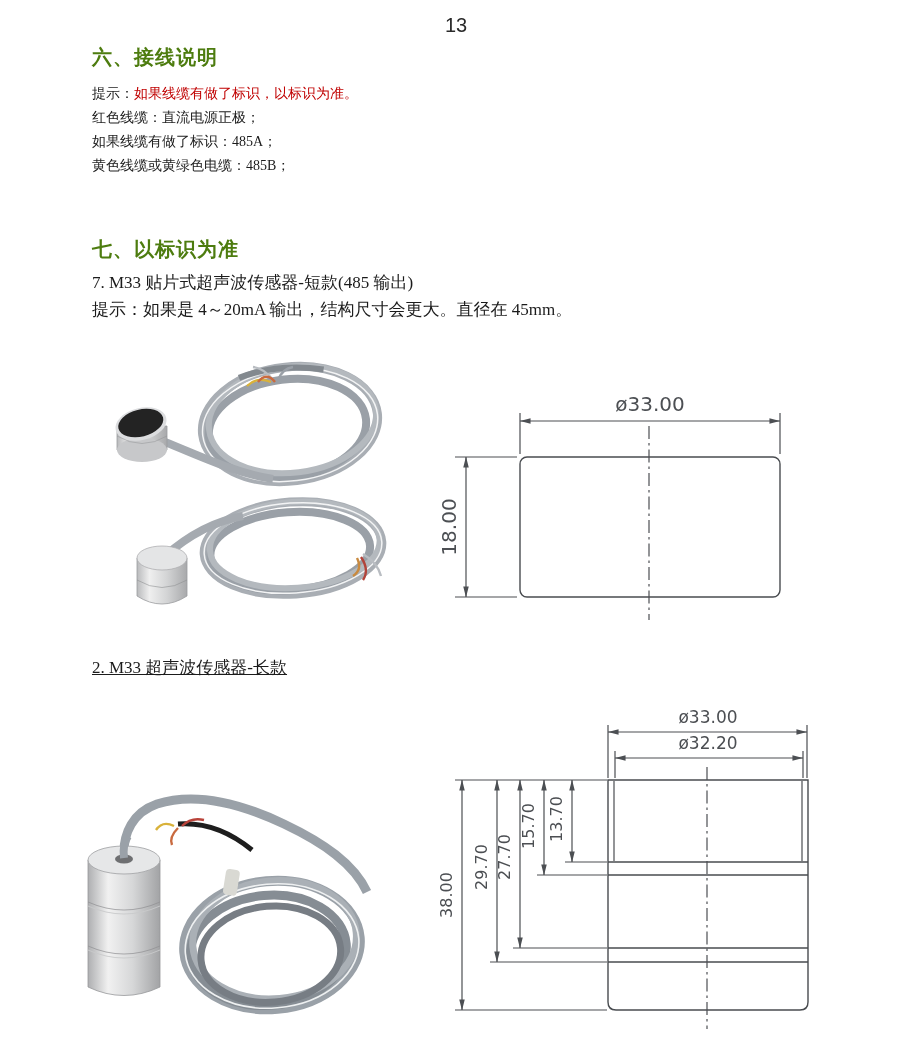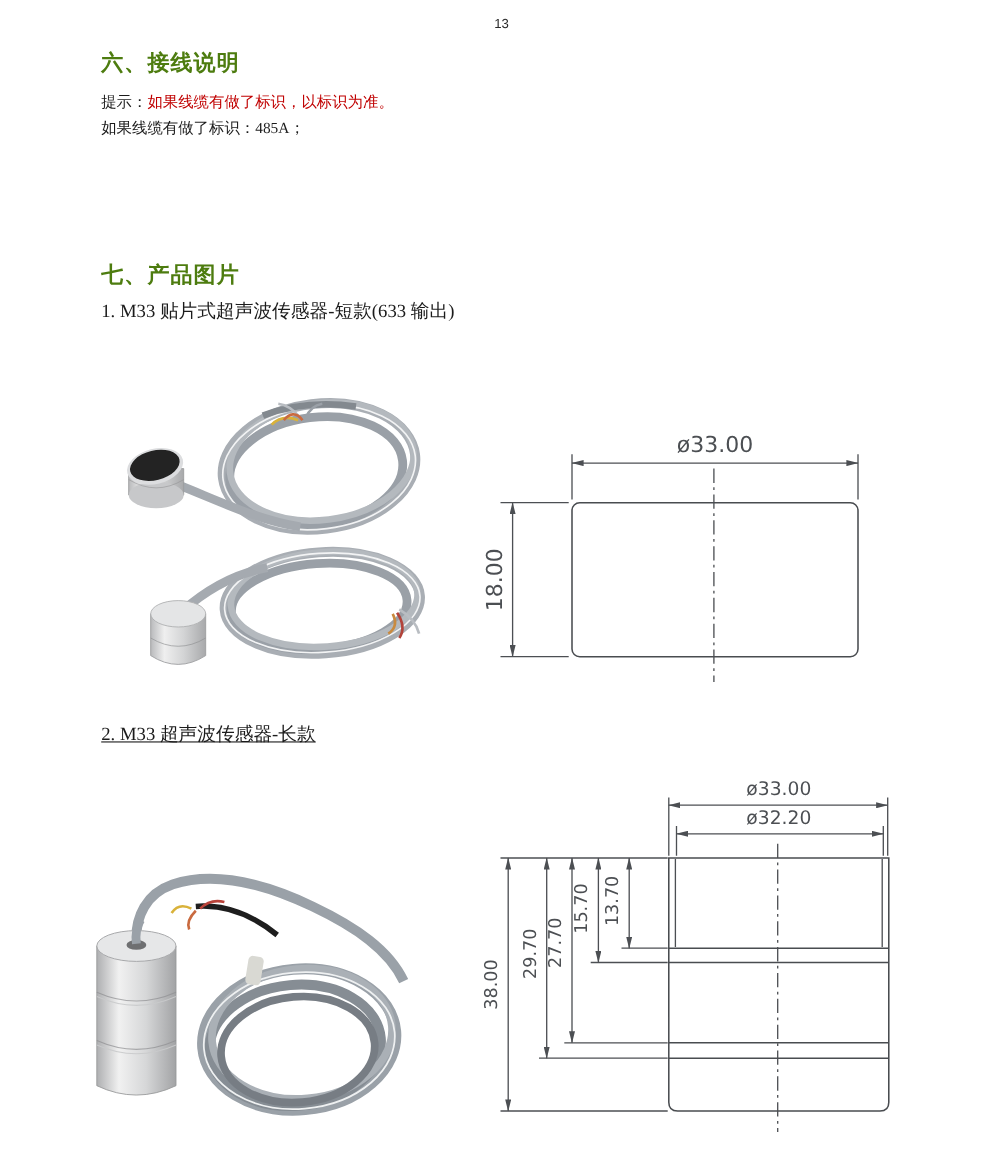--- a/index.html
+++ b/index.html
@@ -7,21 +7,21 @@
     position:relative;
     width:912px;height:1055px;
     background:#ffffff;
     font-family:"Liberation Serif", serif;
     color:#1b1b1b;
     overflow:hidden;
   }
   .abs{position:absolute;}
   .page-number{
     left:0;right:0;top:14px;text-align:center;
-    font-size:12px;color:#2a2a2a;
+    font-size:20px;color:#2a2a2a;
     font-family:"Liberation Sans", sans-serif;
   }
   h2.sec-heading{
     margin:0;font-size:20px;font-weight:bold;color:#4d7c0f;
     letter-spacing:1px;
   }
   .body-lines{font-size:14px;line-height:24px;white-space:nowrap;}
   .red{color:#c00000;}
   .item-title{font-size:17px;white-space:nowrap;}
   svg text{
@@ -35,26 +35,29 @@
 <body>
 
 <div class="page">
 
   <div class="abs page-number">13</div>
 
   <h2 class="sec-heading abs" style="left:92px;top:44px;">六、接线说明</h2>
 
   <div class="abs body-lines" style="left:92px;top:82px;">
     <div><span>提示：</span><span class="red" style="color: rgb(192, 0, 0);">如果线缆有做了标识，以标识为准。</span></div>
+    <div>红色线缆：直流电源正极；</div>
     <div>如果线缆有做了标识：485A；</div>
+    <div>黄色线缆或黄绿色电缆：485B；</div>
   </div>
 
-  <h2 class="sec-heading abs" style="left:92px;top:236px;">七、产品图片</h2>
-
-  <div class="abs item-title" style="left:92px;top:271px;">1. M33 贴片式超声波传感器-短款(633 输出)</div>
+  <h2 class="sec-heading abs" style="left:92px;top:236px;">七、以标识为准</h2>
+
+  <div class="abs item-title" style="left:92px;top:271px;">7. M33 贴片式超声波传感器-短款(485 输出)</div>
+  <div class="abs item-title" style="left:92px;top:298px;">提示：如果是 4～20mA 输出，结构尺寸会更大。直径在 45mm。</div>
 
   <svg class="abs" style="left:95px;top:358px;" width="330" height="290" viewBox="0 0 330 290">
     <defs>
       <linearGradient id="met1" x1="0" y1="0" x2="1" y2="0">
         <stop offset="0" stop-color="#b9babc"></stop>
           <stop offset="0.25" stop-color="#efefef"></stop>
         <stop offset="0.6" stop-color="#d3d4d5"></stop>
           <stop offset="1" stop-color="#a8a9ab"></stop>
       </linearGradient>
     </defs>

